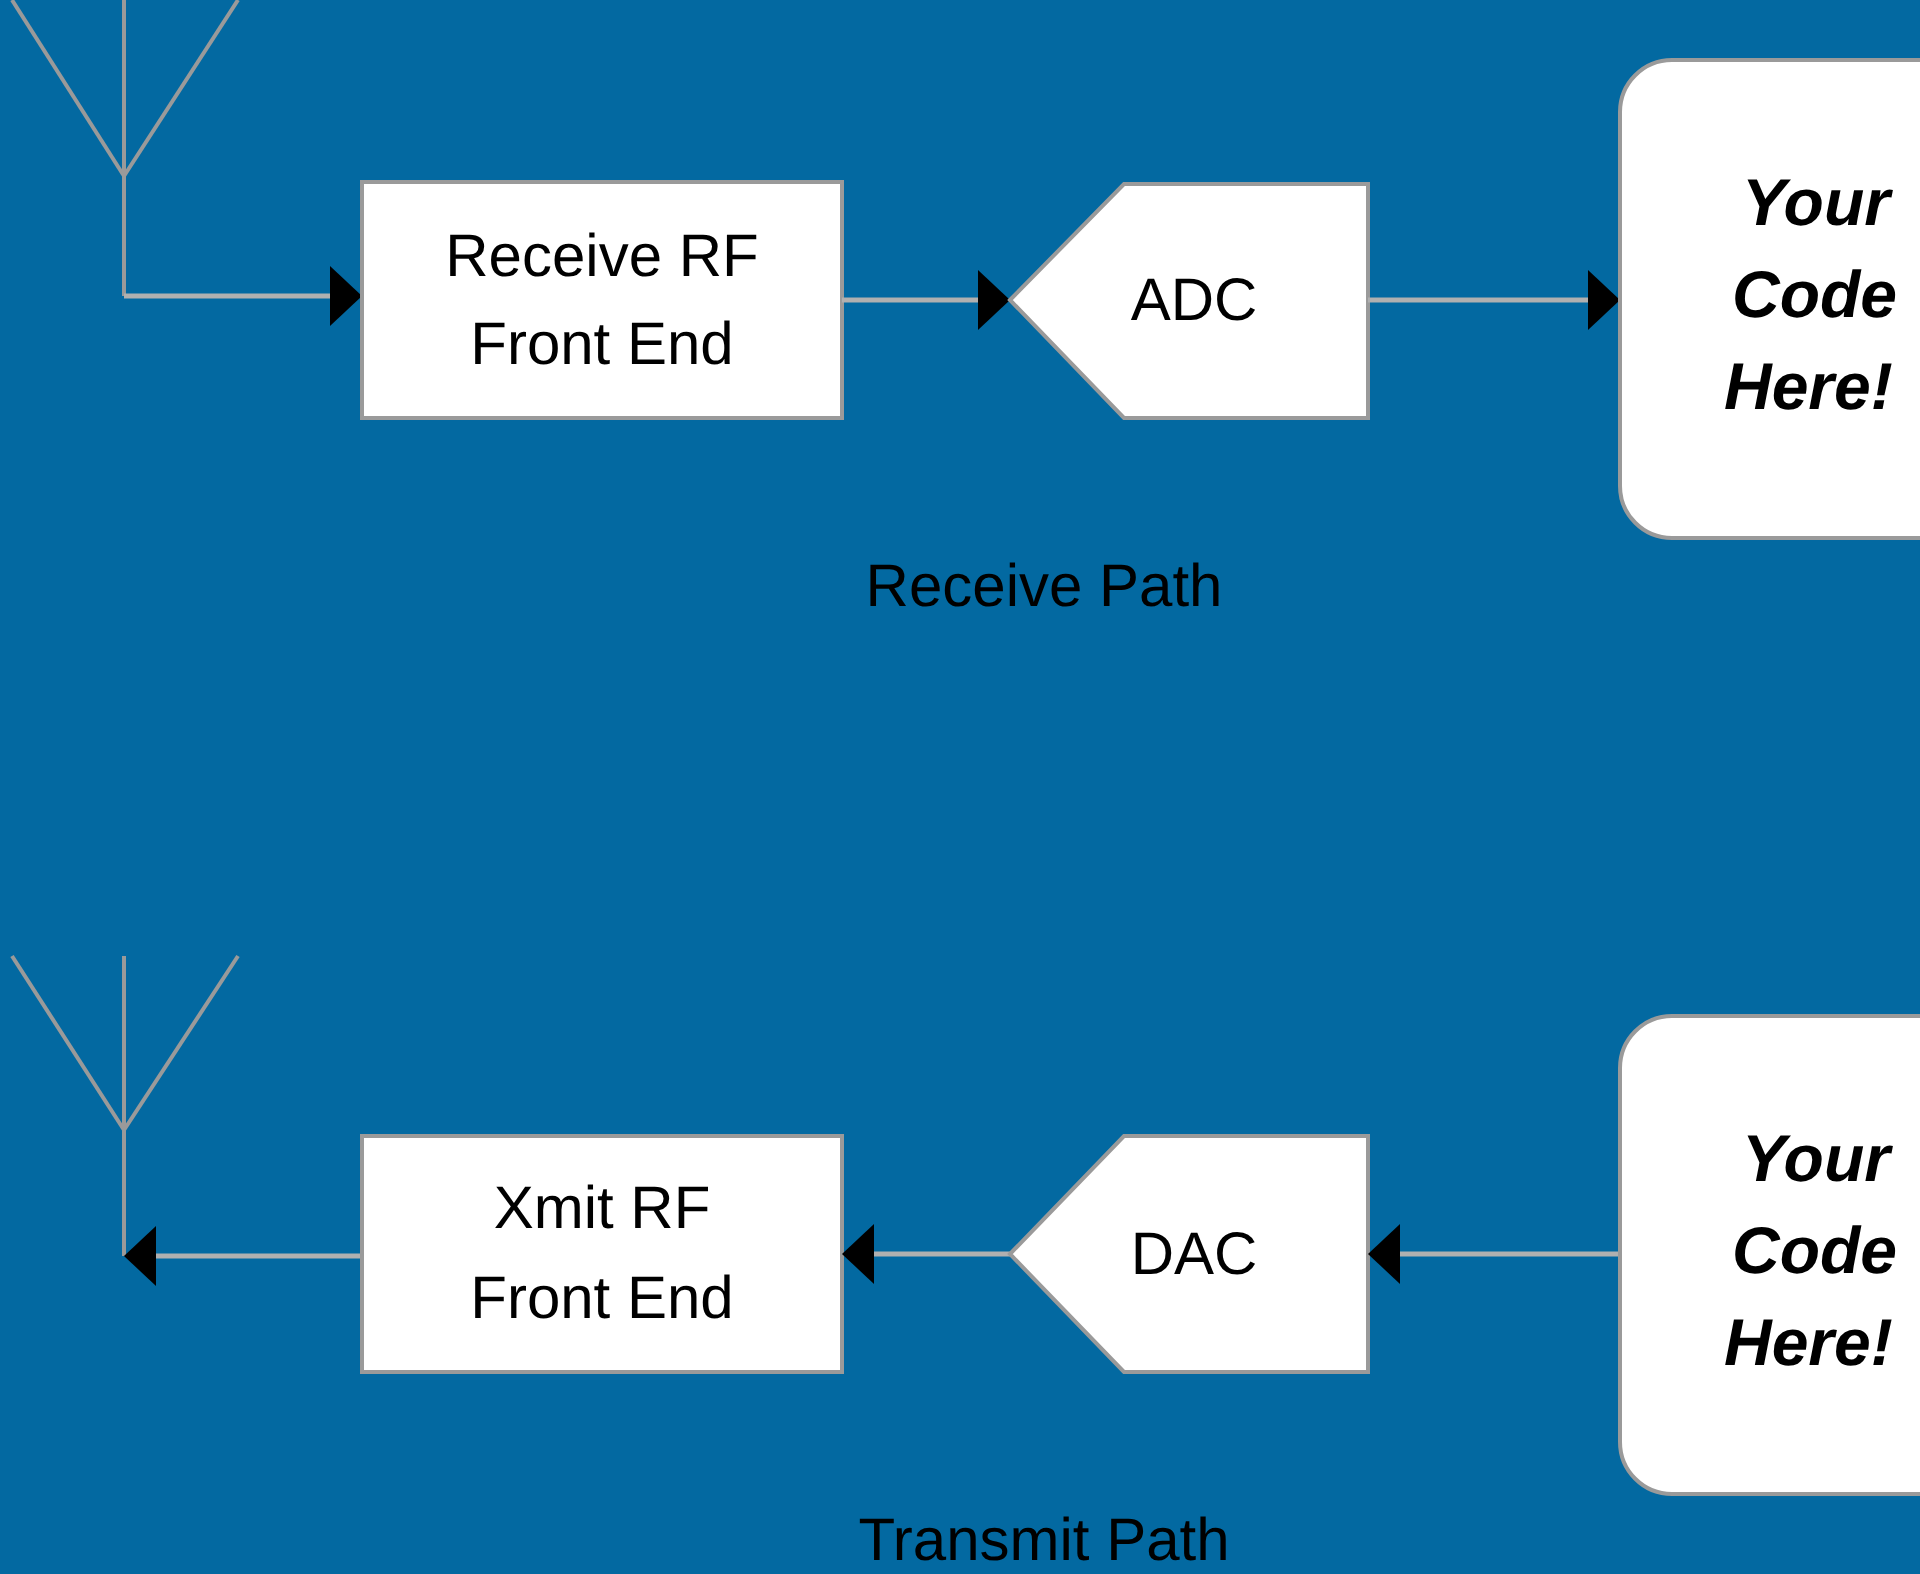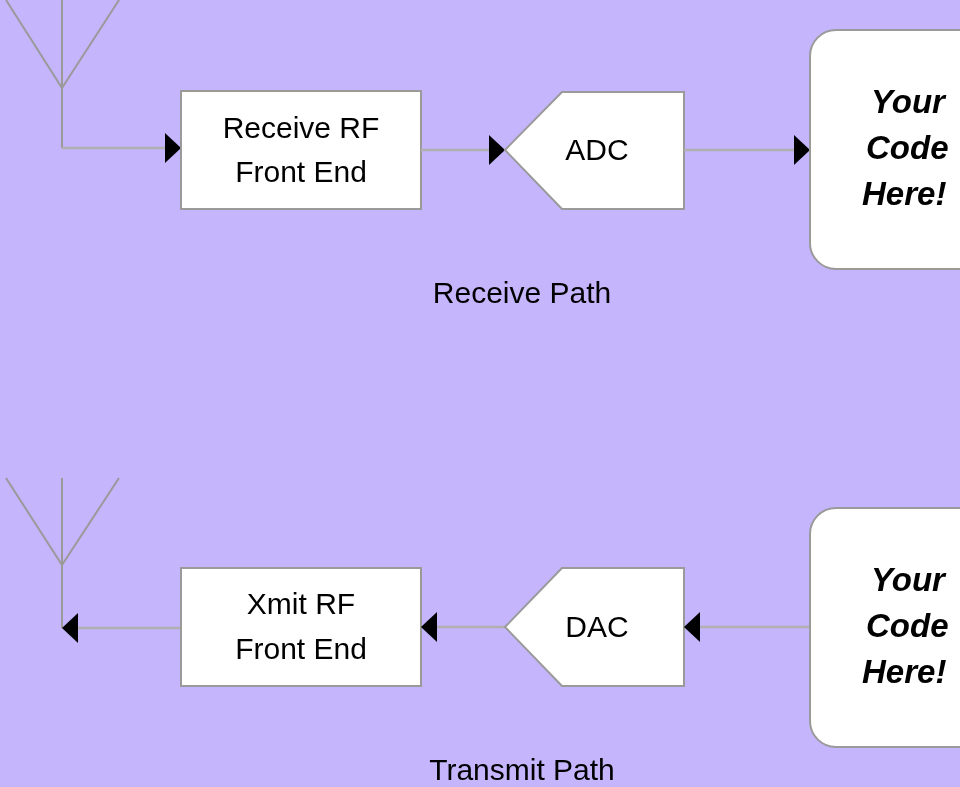--- a/index.html
+++ b/index.html
@@ -10,21 +10,21 @@
   body {
     width: 960px;
     height: 787px;
     overflow: hidden;
     font-family: "Liberation Sans", sans-serif;
   }
   #diagram-root {
     position: relative;
     width: 960px;
     height: 787px;
-    background: #c4b5fd;
+    background: #0369a1;
   }
   svg.diagram-canvas {
     position: absolute;
     top: 0;
     left: 0;
     width: 960px;
     height: 787px;
   }
   .shape-stroke {
     fill: #ffffff;

